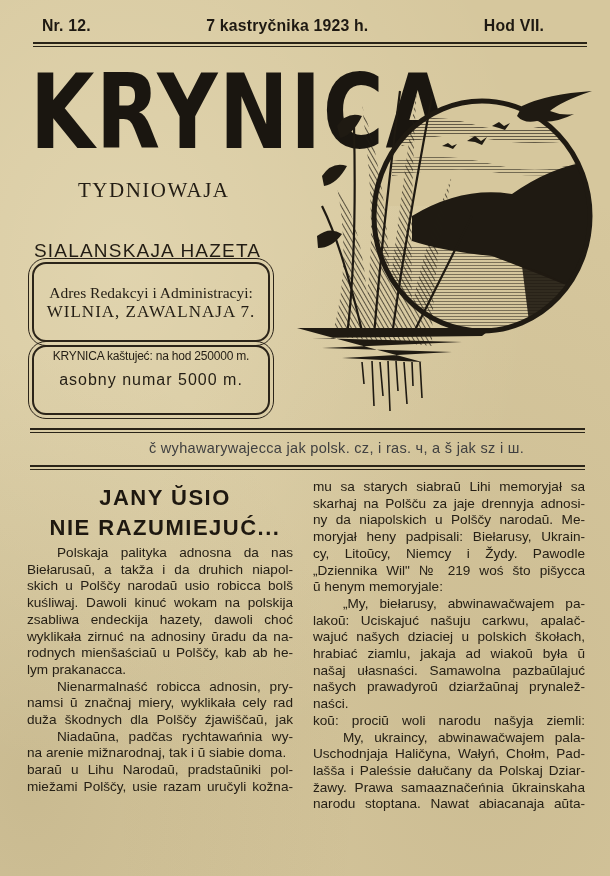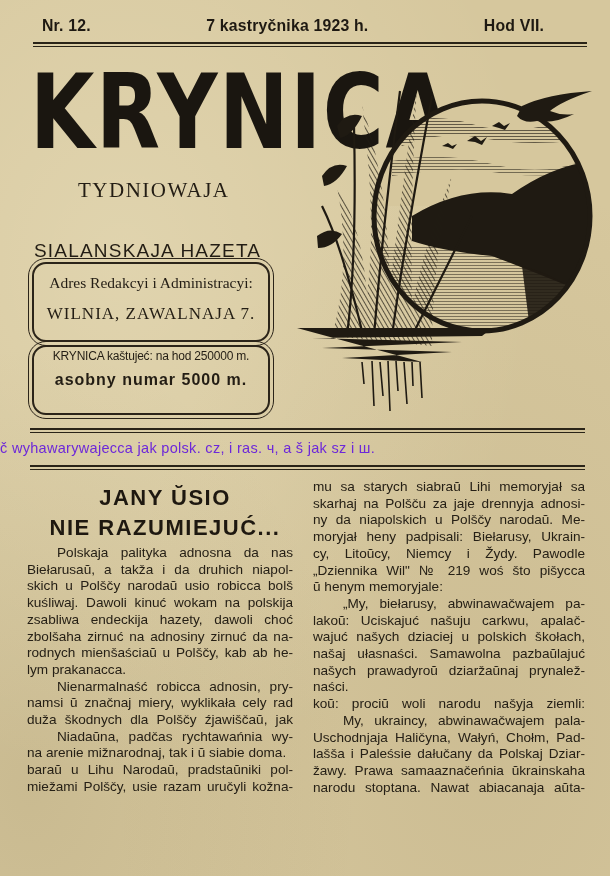--- a/index.html
+++ b/index.html
@@ -53,33 +53,33 @@
 
   
   .info-box {
     position: absolute; left: 32px; width: 238px;
     border: 2px solid #2b2419; border-radius: 14px;
     outline: 1px solid #2b2419; outline-offset: 3px;
     text-align: center; color: #231d14;
   }
   .info-box.one { top: 262px; height: 80px; }
   .info-box.two { top: 345px; height: 70px; }
-  .info-box .l1 { font-family: "Liberation Serif", serif; font-size: 15.5px; margin-top: 10px; white-space: nowrap; }
-  .info-box .l2 { font-family: "Liberation Serif", serif; font-size: 17px; letter-spacing: 1px; margin-top: 12px; white-space: nowrap; }
+  .info-box .l1 { font-family: "Liberation Serif", serif; font-size: 15.5px; margin-top: 20px; white-space: nowrap; }
+  .info-box .l2 { font-family: "Liberation Serif", serif; font-size: 17px; letter-spacing: 1px; white-space: nowrap; }
   .info-box .l3 { font-family: "Liberation Sans", sans-serif; font-size: 12px; margin-top: 2px; white-space: nowrap; letter-spacing: -0.2px; }
-  .info-box .l4 { font-family: "Liberation Sans", sans-serif; font-size: 16px; font-weight: bold; margin-top: 8px; letter-spacing: 1px; white-space: nowrap; }
+  .info-box .l4 { font-family: "Liberation Sans", sans-serif; font-size: 16px; font-weight: normal; margin-top: 8px; letter-spacing: 1px; white-space: nowrap; }
 
   
   .engraving { position: absolute; left: 292px; top: 66px; width: 304px; height: 350px; }
 
   
   .note {
     position: absolute; left: 0; width: 524px; top: 440px;
-    text-align: left; font-family: "Liberation Sans", sans-serif;
-    font-size: 14.5px; color: #6d28d9; letter-spacing: 0.3px;
+    text-align: right; font-family: "Liberation Sans", sans-serif;
+    font-size: 14.5px; color: #404040; letter-spacing: 0.3px;
   }
 
   
   .headline {
     position: absolute; left: 40px; width: 250px; text-align: center;
     font-family: "Liberation Sans", sans-serif; font-weight: bold;
     color: #1e1810; letter-spacing: 1.5px;
   }
   .headline.h1 { top: 485px; font-size: 22px; }
   .headline.h2 { top: 515px; font-size: 22px; }
@@ -165,21 +165,21 @@
 
   <div class="headline h1">JANY ŬSIO</div>
   <div class="headline h2">NIE RAZUMIEJUĆ...</div>
 
   <div class="col left">
     <span class="ln indent">Polskaja palityka adnosna da nas</span>
     <span class="ln">Biełarusaŭ, a takža i da druhich niapol-</span>
     <span class="ln">skich u Polščy narodaŭ usio robicca bolš</span>
     <span class="ln">kuśliwaj. Dawoli kinuć wokam na polskija</span>
     <span class="ln">zsabliwa endeckija hazety, dawoli choć</span>
-    <span class="ln">zbolšaha zirnuć na adnosiny zirnuć da na-</span>
+    <span class="ln">wyklikała zirnuć na adnosiny ŭradu da na-</span>
     <span class="ln">rodnych mienšaściaŭ u Polščy, kab ab he-</span>
     <span class="ln last">lym prakanacca.</span>
     <span class="ln indent">Nienarmalnaść robicca adnosin, pry-</span>
     <span class="ln">namsi ŭ značnaj miery, wyklikała cely rad</span>
     <span class="ln">duža škodnych dla Polščy źjawiščaŭ, jak</span>
     <span class="ln indent">Niadaŭna, padčas rychtawańnia wy-</span>
     <span class="ln last">na arenie mižnarodnaj, tak i ŭ siabie doma.</span>
     <span class="ln">baraŭ u Lihu Narodaŭ, pradstaŭniki pol-</span>
     <span class="ln">miežami Polščy, usie razam uručyli kožna-</span>
   </div>
@@ -188,20 +188,21 @@
     <span class="ln">mu sa starych siabraŭ Lihi memoryjał sa</span>
     <span class="ln">skarhaj na Polšču za jaje drennyja adnosi-</span>
     <span class="ln">ny da niapolskich u Polščy narodaŭ. Me-</span>
     <span class="ln">moryjał heny padpisali: Biełarusy, Ukrain-</span>
     <span class="ln">cy, Litoŭcy, Niemcy i Žydy. Pawodle</span>
     <span class="ln">„Dziennika Wil" № 219 woś što pišycca</span>
     <span class="ln last">ŭ henym memoryjale:</span>
     <span class="ln indent">„My, biełarusy, abwinawačwajem pa-</span>
     <span class="ln">lakoŭ: Uciskajuć našuju carkwu, apalač-</span>
     <span class="ln">wajuć našych dziaciej u polskich škołach,</span>
+    <span class="ln">hrabiać ziamlu, jakaja ad wiakoŭ była ŭ</span>
     <span class="ln">našaj ułasnaści. Samawolna pazbaŭlajuć</span>
     <span class="ln">našych prawadyroŭ dziaržaŭnaj prynalež-</span>
     <span class="ln last">naści.</span>
     <span class="ln">koŭ: prociŭ woli narodu našyja ziemli:</span>
     <span class="ln indent">My, ukraincy, abwinawačwajem pala-</span>
     <span class="ln">Uschodnjaja Haličyna, Wałyń, Chołm, Pad-</span>
     <span class="ln">lašša i Paleśsie dałučany da Polskaj Dziar-</span>
     <span class="ln">žawy. Prawa samaaznačeńnia ŭkrainskaha</span>
     <span class="ln">narodu stoptana. Nawat abiacanaja aŭta-</span>
   </div>

